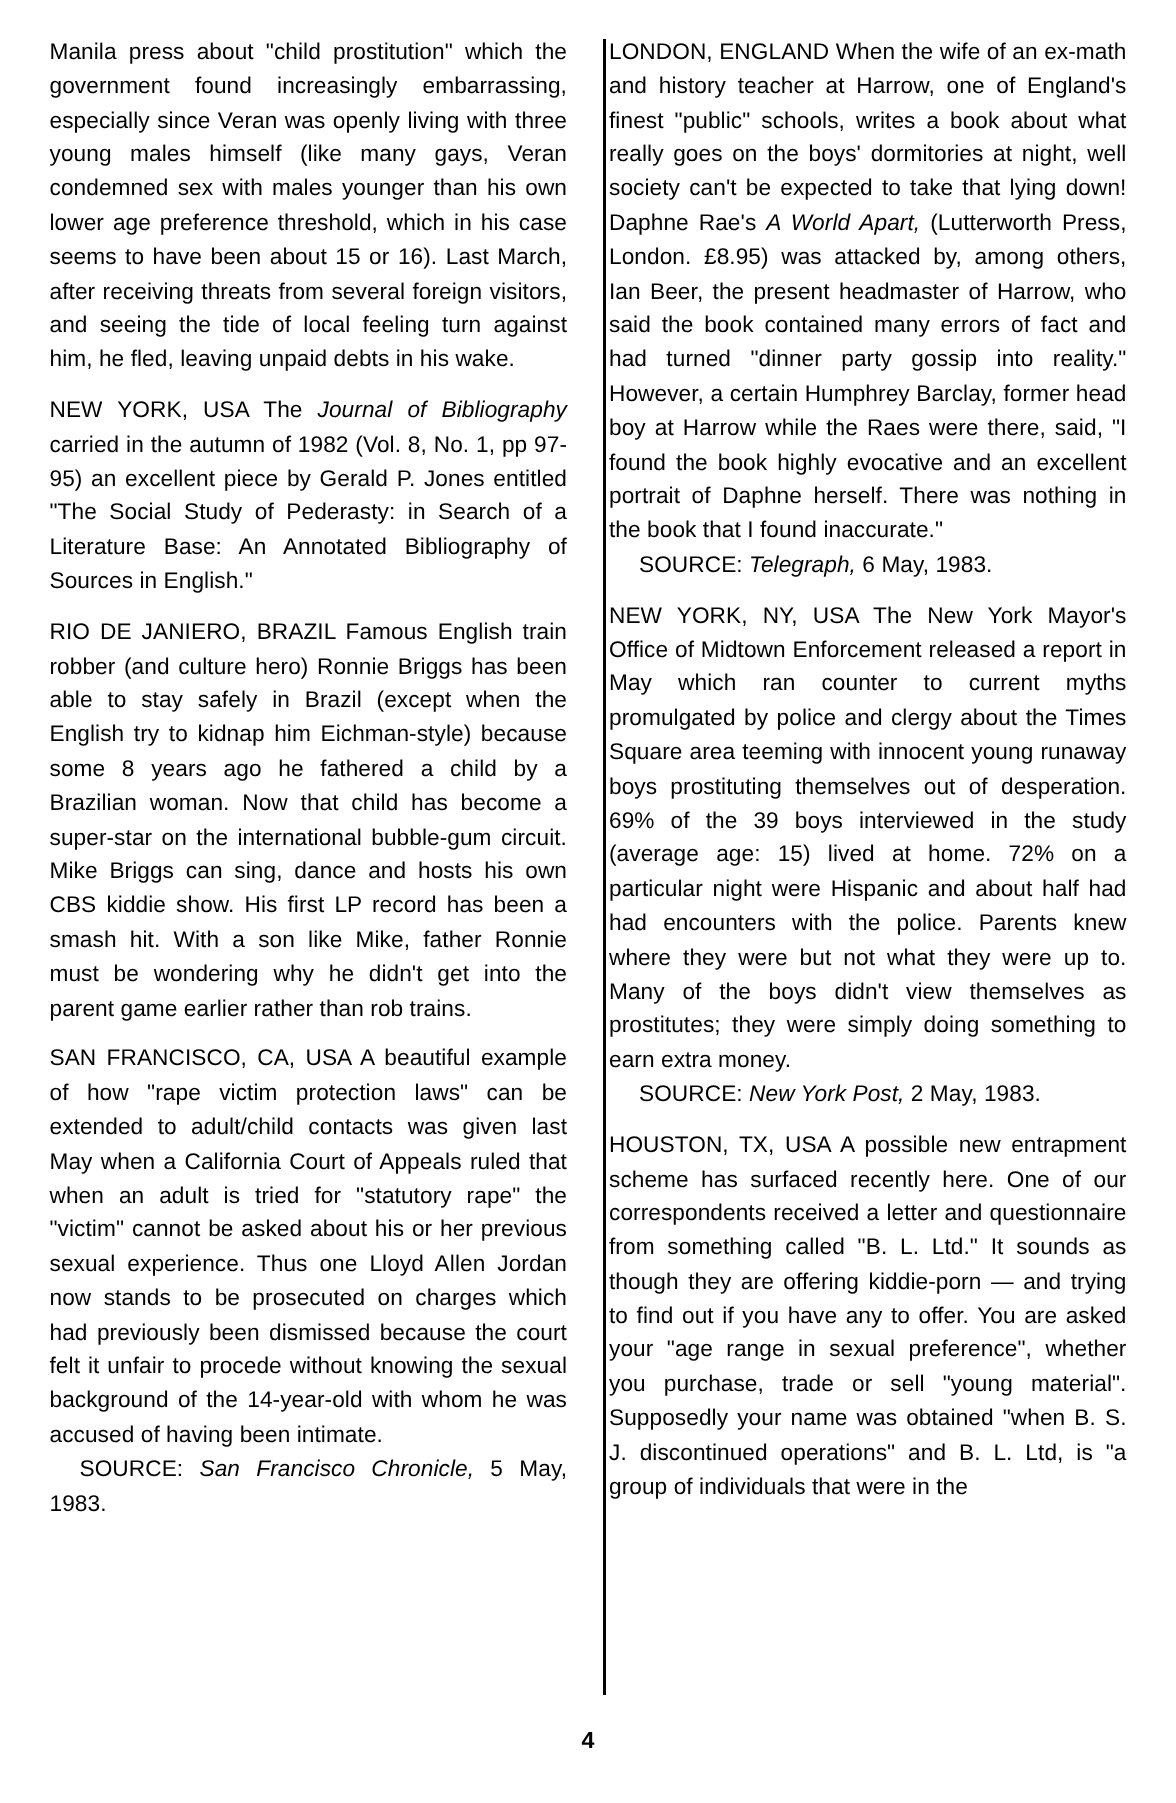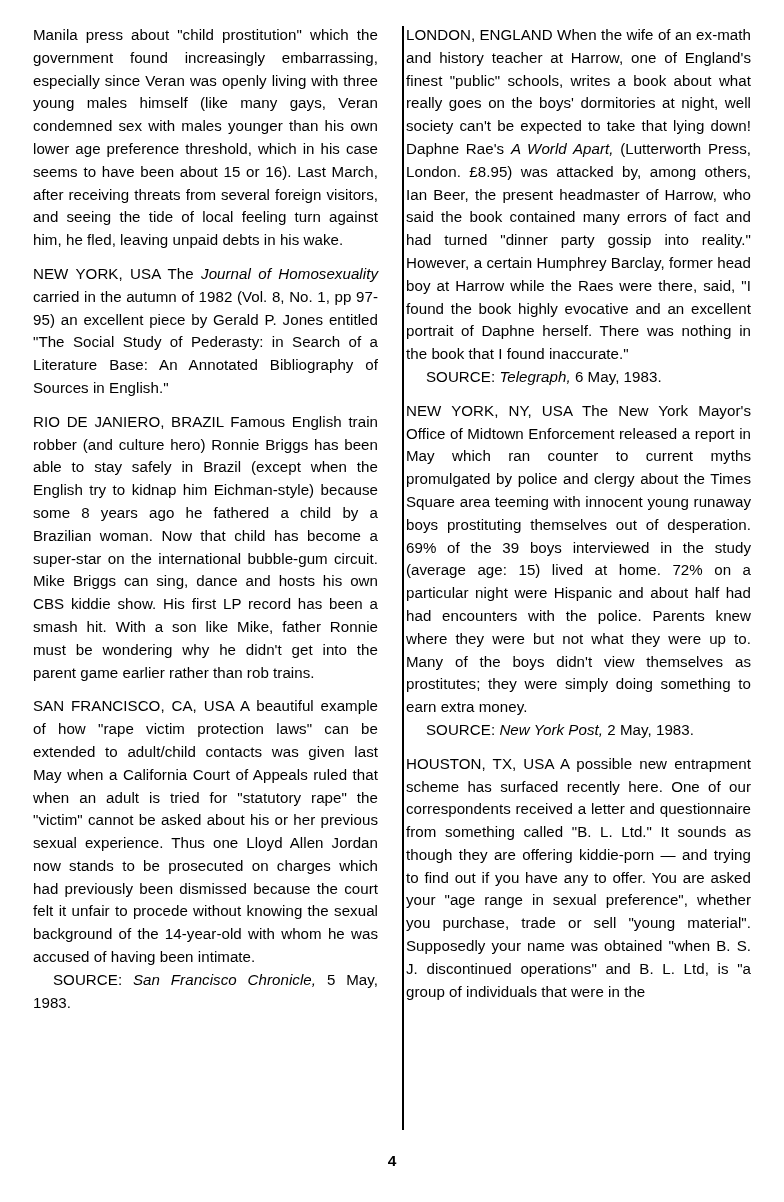--- a/index.html
+++ b/index.html
@@ -84,21 +84,21 @@
 <div class="page">
 
   <div class="divider"></div>
 
   <div class="columns">
 
     <div class="col col-left">
 
       <p class="story"><span>Manila press about "child prostitution" which the government found increasingly embarrassing, especially since Veran was openly living with three young males himself (like many gays, Veran condemned sex with males younger than his own lower age preference threshold, which in his case seems to have been about 15 or 16). Last March, after receiving threats from several foreign visitors, and seeing the tide of local feeling turn against him, he fled, leaving unpaid debts in his wake.</span></p>
 
-      <p class="story"><span>NEW YORK, USA The </span><i>Journal of Homosexuality</i><span> carried in the autumn of 1982 (Vol. 8, No. 1, pp 97-95) an excellent piece by Gerald P. Jones entitled "The Social Study of Pederasty: in Search of a Literature Base: An Annotated Bibliography of Sources in English."</span></p>
+      <p class="story"><span>NEW YORK, USA The </span><i>Journal of Bibliography</i><span> carried in the autumn of 1982 (Vol. 8, No. 1, pp 97-95) an excellent piece by Gerald P. Jones entitled "The Social Study of Pederasty: in Search of a Literature Base: An Annotated Bibliography of Sources in English."</span></p>
 
       <p class="story"><span>RIO DE JANIERO, BRAZIL Famous English train robber (and culture hero) Ronnie Briggs has been able to stay safely in Brazil (except when the English try to kidnap him Eichman-style) because some 8 years ago he fathered a child by a Brazilian woman. Now that child has become a super-star on the international bubble-gum circuit. Mike Briggs can sing, dance and hosts his own CBS kiddie show. His first LP record has been a smash hit. With a son like Mike, father Ronnie must be wondering why he didn't get into the parent game earlier rather than rob trains.</span></p>
 
       <p class="story"><span>SAN FRANCISCO, CA, USA A beautiful example of how "rape victim protection laws" can be extended to adult/child contacts was given last May when a California Court of Appeals ruled that when an adult is tried for "statutory rape" the "victim" cannot be asked about his or her previous sexual experience. Thus one Lloyd Allen Jordan now stands to be prosecuted on charges which had previously been dismissed because the court felt it unfair to procede without knowing the sexual background of the 14-year-old with whom he was accused of having been intimate.</span><span class="src"><span>SOURCE:</span>&nbsp;<i>San Francisco Chronicle,</i><span> 5 May, 1983.</span></span></p>
 
     </div>
 
     <div class="col col-right">
 
       <p class="story"><span>LONDON, ENGLAND When the wife of an ex-math and history teacher at Harrow, one of England's finest "public" schools, writes a book about what really goes on the boys' dormitories at night, well society can't be expected to take that lying down! Daphne Rae's </span><i>A World Apart,</i><span> (Lutterworth Press, London. £8.95) was attacked by, among others, Ian Beer, the present headmaster of Harrow, who said the book contained many errors of fact and had turned "dinner party gossip into reality." However, a certain Humphrey Barclay, former head boy at Harrow while the Raes were there, said, "I found the book highly evocative and an excellent portrait of Daphne herself. There was nothing in the book that I found inaccurate."</span><span class="src"><span>SOURCE:</span>&nbsp;<i>Telegraph,</i><span> 6 May, 1983.</span></span></p>

